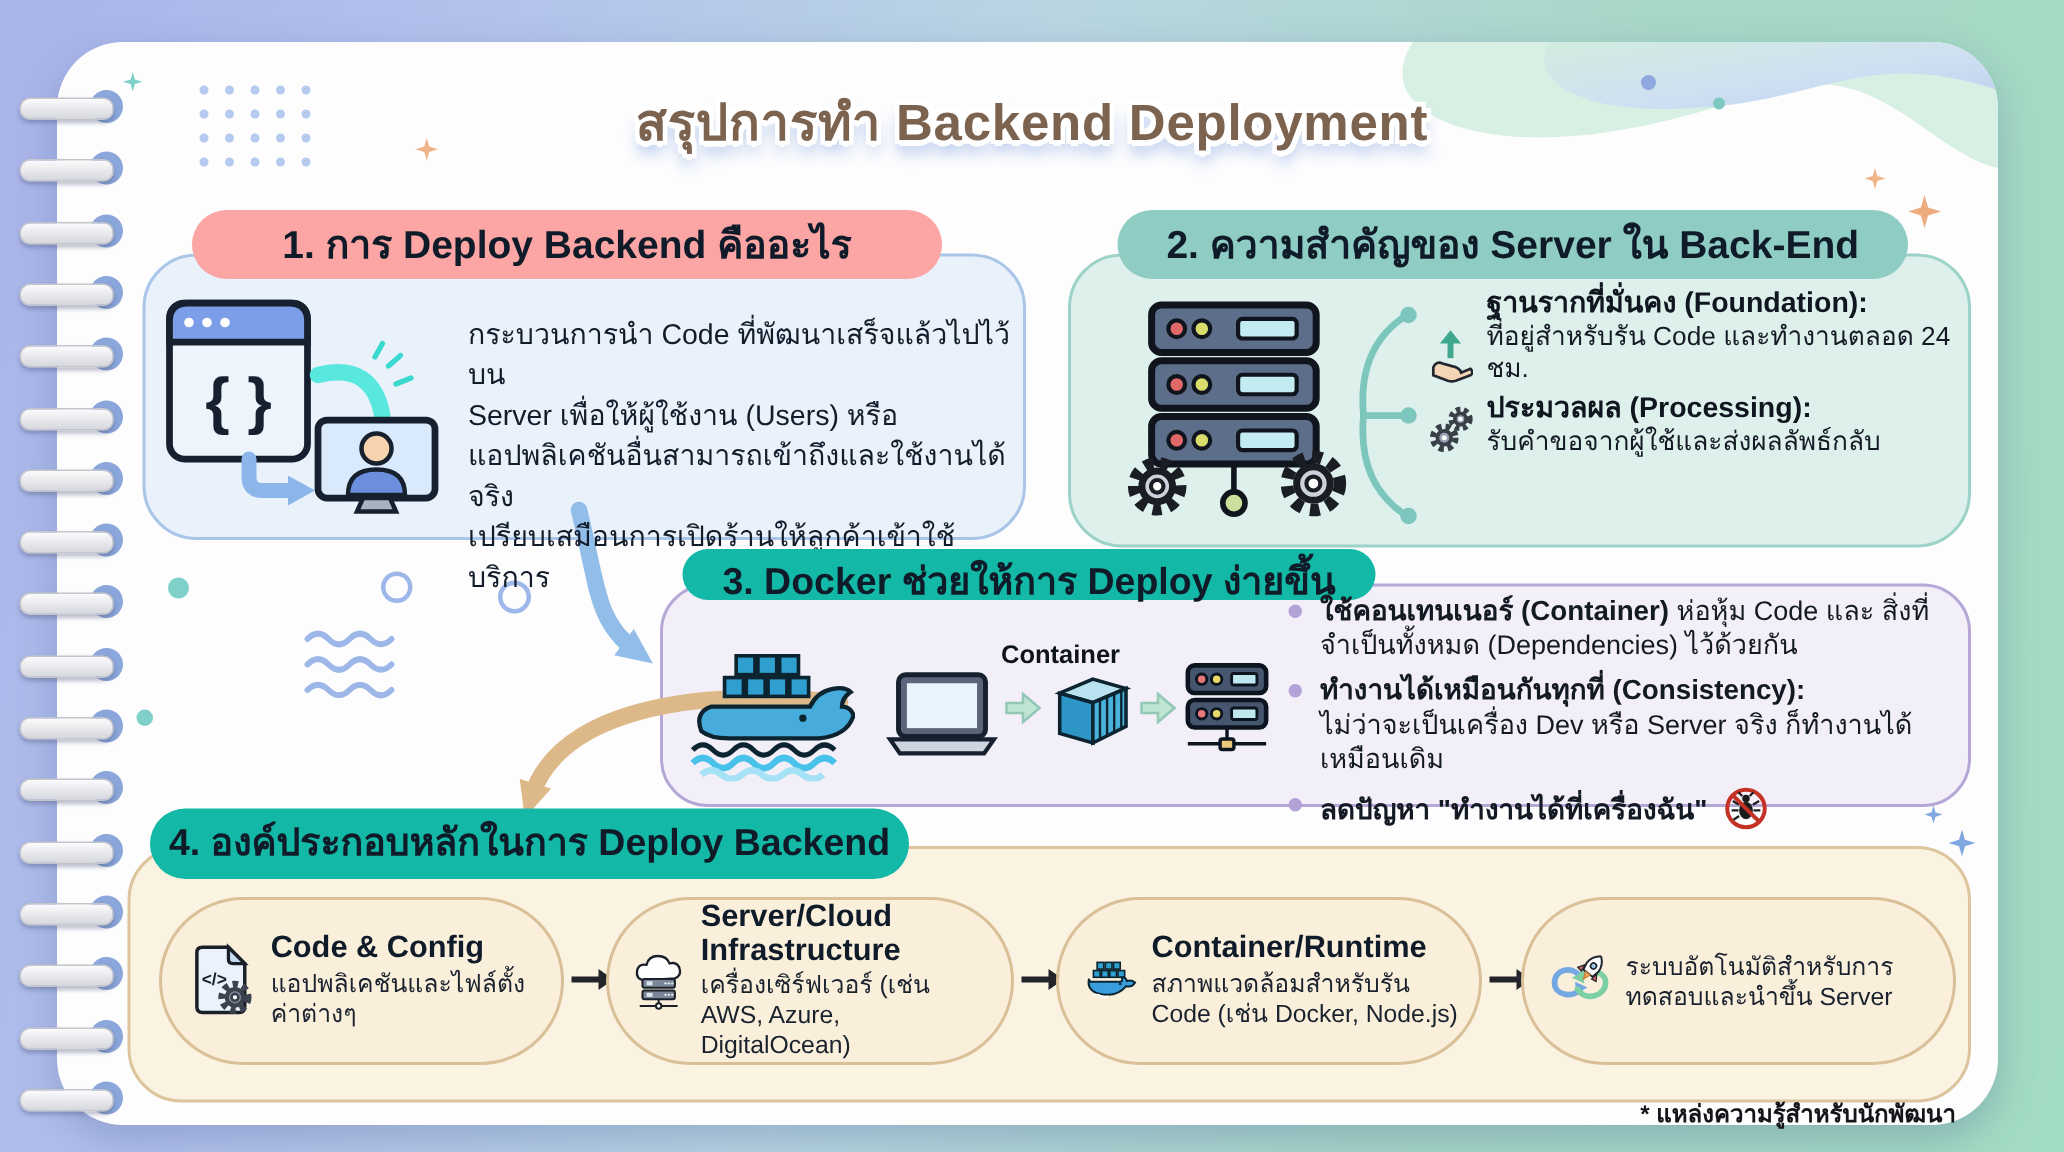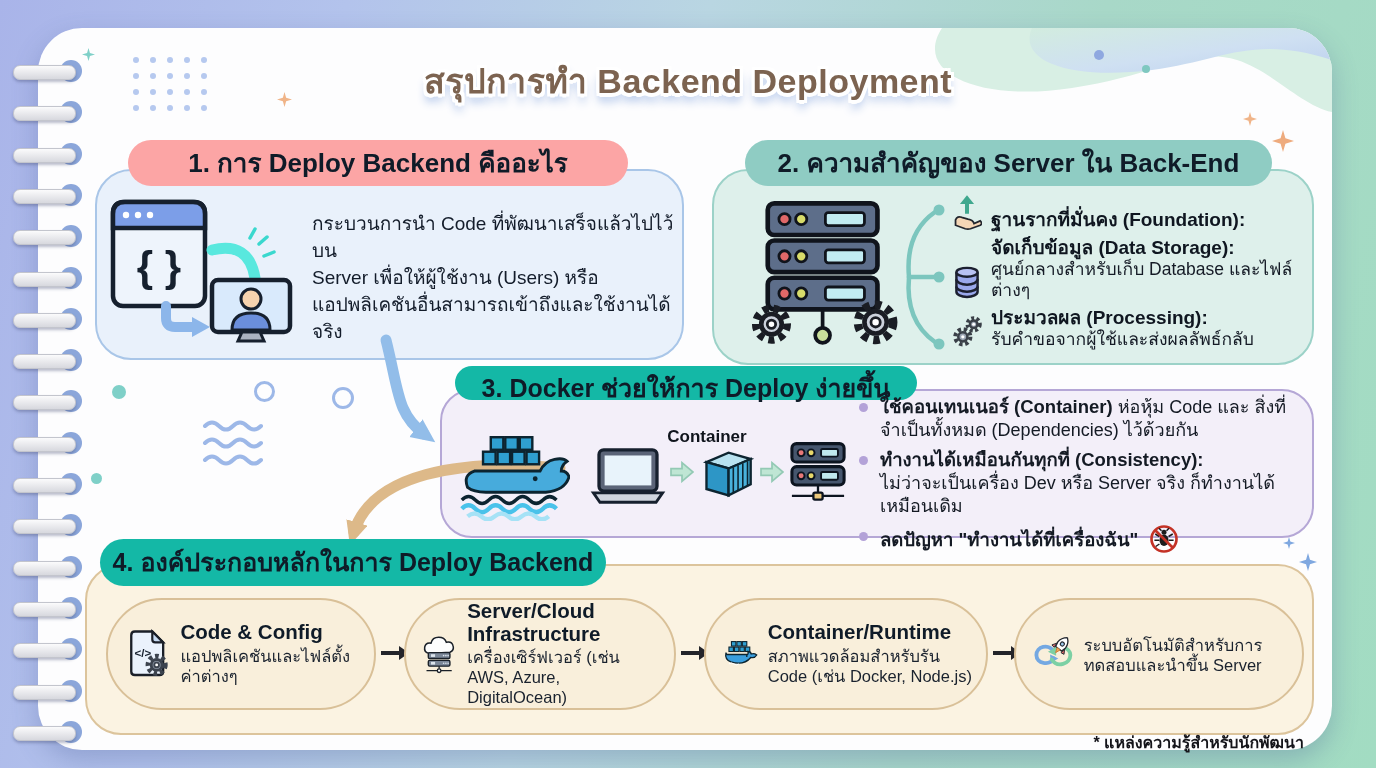--- a/index.html
+++ b/index.html
@@ -209,20 +209,21 @@
     <rect x="104" y="88" width="78" height="52" rx="6" fill="#d9eafc" stroke="#16202e" stroke-width="4.5"></rect>
     <circle cx="143" cy="107" r="10" fill="#f6d3ae" stroke="#16202e" stroke-width="3"></circle>
     <path d="M124 138 q0 -17 19 -17 q19 0 19 17 z" fill="#6b8fdc" stroke="#16202e" stroke-width="3"></path>
     <path d="M134 140 h18 l4 9 h-26 z" fill="#aab2c0" stroke="#16202e" stroke-width="3"></path>
   </svg>
 
   <div class="abs s1-text">
     <div>กระบวนการนำ Code ที่พัฒนาเสร็จแล้วไปไว้บน</div>
     <div>Server เพื่อให้ผู้ใช้งาน (Users) หรือ</div>
     <div>แอปพลิเคชันอื่นสามารถเข้าถึงและใช้งานได้จริง</div>
+    <div>เปรียบเสมือนการเปิดร้านให้ลูกค้าเข้าใช้บริการ</div>
   </div>
 </div>
 
 <div class="sec">
   <div class="panel p2"></div>
   <div class="pill h2">2. ความสำคัญของ Server ใน Back-End</div>
 
   <svg class="abs" width="172" height="158" viewBox="0 0 185 168" style="left:738px;top:195px;z-index:3">
     <g stroke="#10141c">
       <rect x="32" y="8" width="118" height="34" rx="7" fill="#5d6e8a" stroke-width="5"></rect>
@@ -261,31 +262,21 @@
 
   <div class="abs s2-bullets">
     <div class="s2b">
       <svg width="30" height="38" viewBox="0 0 34 38">
         <path d="M17 21 V8" stroke="#3fa88e" stroke-width="4.5" fill="none"></path>
         <polygon points="9 10 17 0 25 10" fill="#3fa88e"></polygon>
         <path d="M4 28 q2 -5 7 -3 l7 2 q6 1 7 5 l7 -3 q3 3 0 5 l-11 4 q-3 1 -6 0 l-11 -4 z" fill="#f4d6b6" stroke="#22262e" stroke-width="2"></path>
       </svg>
       <div>
         <div class="tt">ฐานรากที่มั่นคง (Foundation):</div>
-      </div>
-    </div>
-    <div class="s2b">
-      <svg width="30" height="38" viewBox="0 0 34 38">
-        <path d="M5 8 v22 c0 3.3 5.4 6 12 6 s12 -2.7 12 -6 V8" fill="#9aa8ec" stroke="#1c2030" stroke-width="2.8"></path>
-        <ellipse cx="17" cy="8" rx="12" ry="5" fill="#b8c2f4" stroke="#1c2030" stroke-width="2.8"></ellipse>
-        <path d="M5 16 c0 3.3 5.4 6 12 6 s12 -2.7 12 -6 M5 24 c0 3.3 5.4 6 12 6 s12 -2.7 12 -6" fill="none" stroke="#1c2030" stroke-width="2.8"></path>
-      </svg>
-      <div>
-        <div class="tt">จัดเก็บข้อมูล (Data Storage):</div>
-        <div class="dd">ศูนย์กลางสำหรับเก็บ Database และไฟล์ต่างๆ</div>
+        <div class="dd">ที่อยู่สำหรับรัน Code และทำงานตลอด 24 ชม.</div>
       </div>
     </div>
     <div class="s2b">
       <svg width="30" height="38" viewBox="0 0 36 38">
         <circle cx="26" cy="11" r="7.5" fill="none" stroke="#3a4048" stroke-width="4.5" stroke-dasharray="3.5 2.8"></circle>
         <circle cx="26" cy="11" r="4.5" fill="#9aa4b2" stroke="#3a4048" stroke-width="3"></circle>
         <circle cx="26" cy="11" r="1.8" fill="#fff"></circle>
         <circle cx="13" cy="26" r="9" fill="none" stroke="#3a4048" stroke-width="5" stroke-dasharray="4 3.2"></circle>
         <circle cx="13" cy="26" r="5.5" fill="#9aa4b2" stroke="#3a4048" stroke-width="3"></circle>
         <circle cx="13" cy="26" r="2" fill="#fff"></circle>

